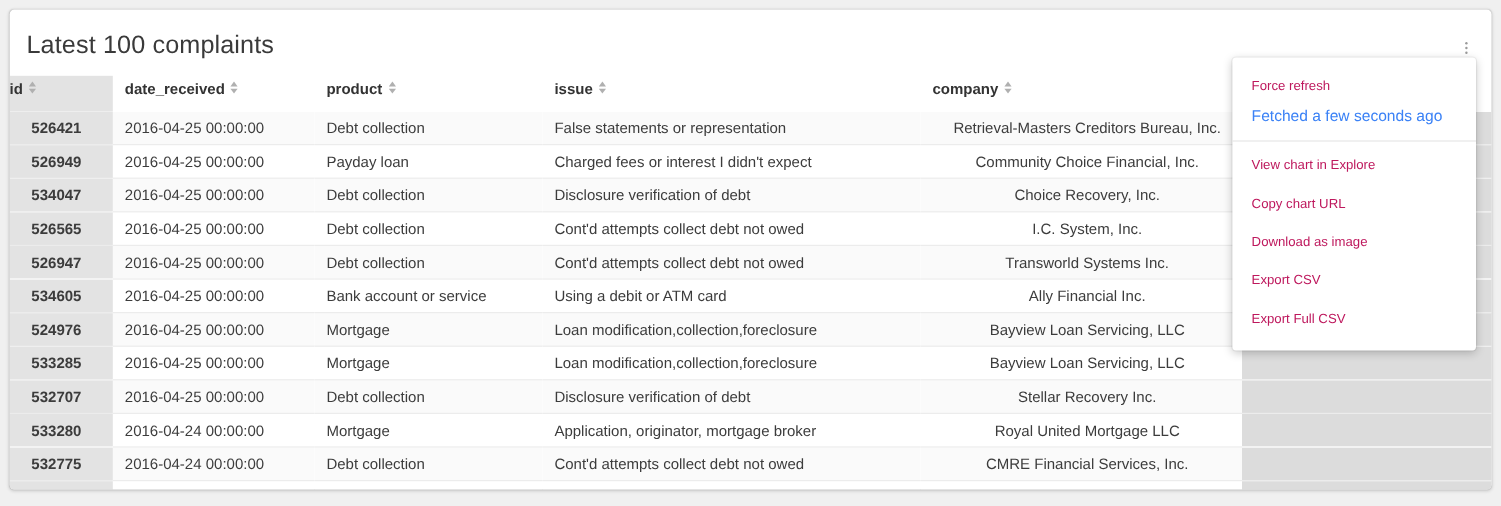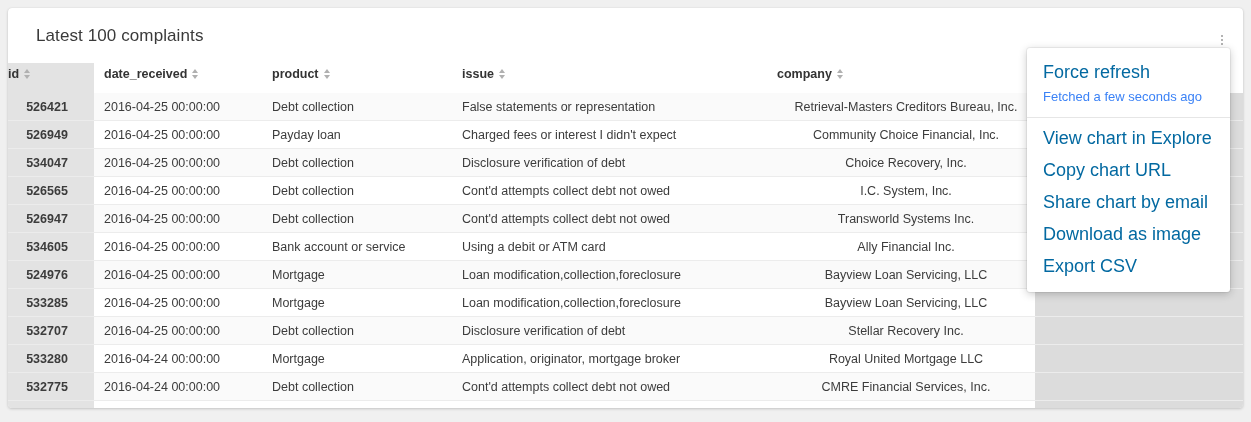--- a/index.html
+++ b/index.html
@@ -21,23 +21,23 @@
     top: 8px;
     width: 1235px;
     height: 400px;
     background: #ffffff;
     border-radius: 4px;
     box-shadow: 0 1px 3px rgba(0,0,0,0.18), 0 0 1px rgba(0,0,0,0.12);
     overflow: hidden;
   }
   .card-title {
     position: absolute;
-    left: 28px;
+    left: 14px;
     top: 18px;
-    font-size: 17px;
+    font-size: 21px;
     color: #3a3a3a;
     font-weight: normal;
     letter-spacing: 0.1px;
   }
   .kebab {
     position: absolute;
     right: 13px;
     top: 22px;
     width: 16px;
     height: 20px;
@@ -76,21 +76,20 @@
     font-size: 12.5px;
     color: #333;
     text-align: left;
     padding: 0 0 8px 0;
     height: 22px;
     vertical-align: middle;
     white-space: nowrap;
   }
   table.data th .hd {
     display: inline-flex;
-    align-items: center;
     gap: 5px;
   }
   .sort-arrows {
     display: inline-block;
     position: relative;
     width: 7px;
     height: 12px;
   }
   .sort-arrows i {
     position: absolute;
@@ -137,22 +136,22 @@
     top: 40px;
     width: 203px;
     background: #ffffff;
     border-radius: 3px;
     box-shadow: 0 2px 8px rgba(0,0,0,0.22), 0 0 0 1px rgba(0,0,0,0.05);
     padding: 8px 0 10px 0;
     z-index: 20;
   }
   .menu-item {
     padding: 7px 0 7px 16px;
-    font-size: 18px;
-    color: #0369a1;
+    font-size: 11px;
+    color: #be185d;
     cursor: pointer;
     line-height: 18px;
     white-space: nowrap;
   }
   .menu-sub {
     padding: 0 16px 8px 16px;
     font-size: 13px;
     color: #3b82f6;
     line-height: 17px;
     white-space: nowrap;
@@ -333,19 +332,19 @@
           </tbody>
       </table>
     </div>
 
     <div class="menu">
       <div class="menu-item">Force refresh</div>
       <div class="menu-sub">Fetched a few seconds ago</div>
       <div class="menu-sep"></div>
       <div class="menu-item">View chart in Explore</div>
       <div class="menu-item">Copy chart URL</div>
-      <div class="menu-item">Share chart by email</div>
       <div class="menu-item">Download as image</div>
       <div class="menu-item">Export CSV</div>
+      <div class="menu-item">Export Full CSV</div>
     </div>
 
   </div>
 </div>
 
 </body></html>

